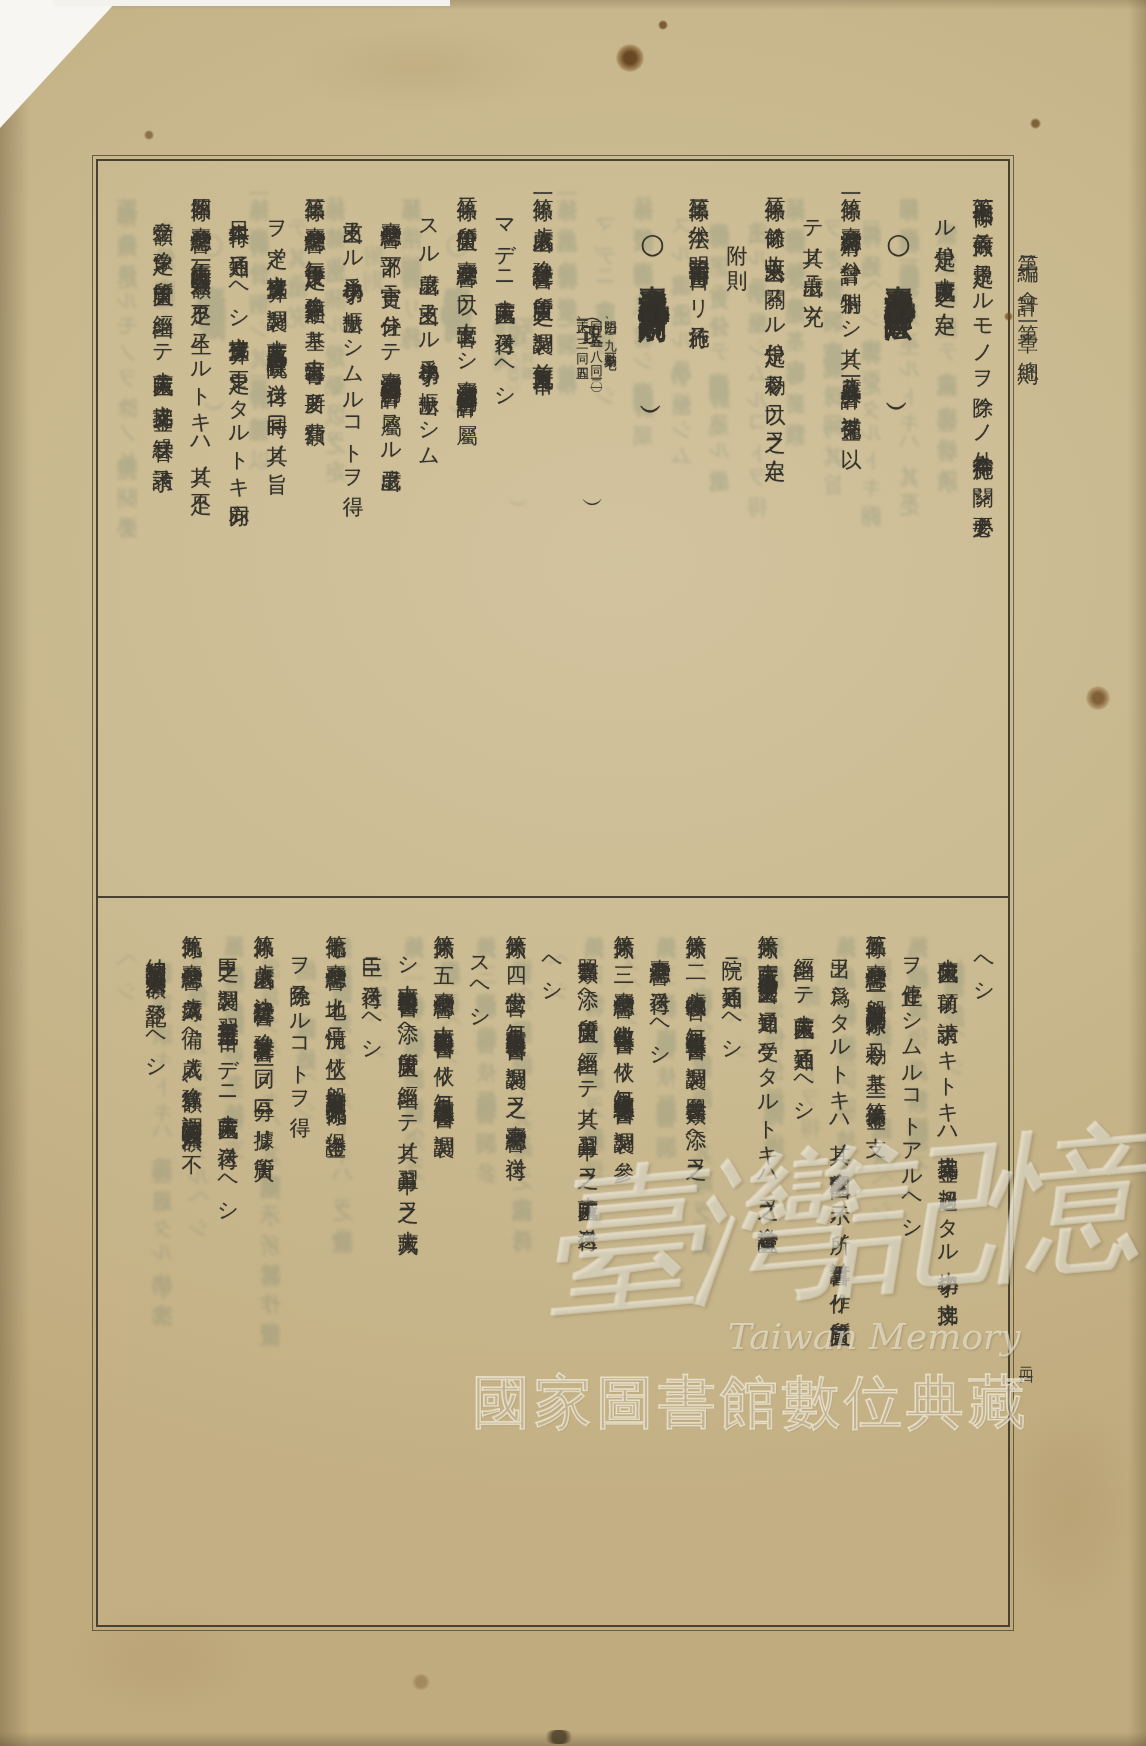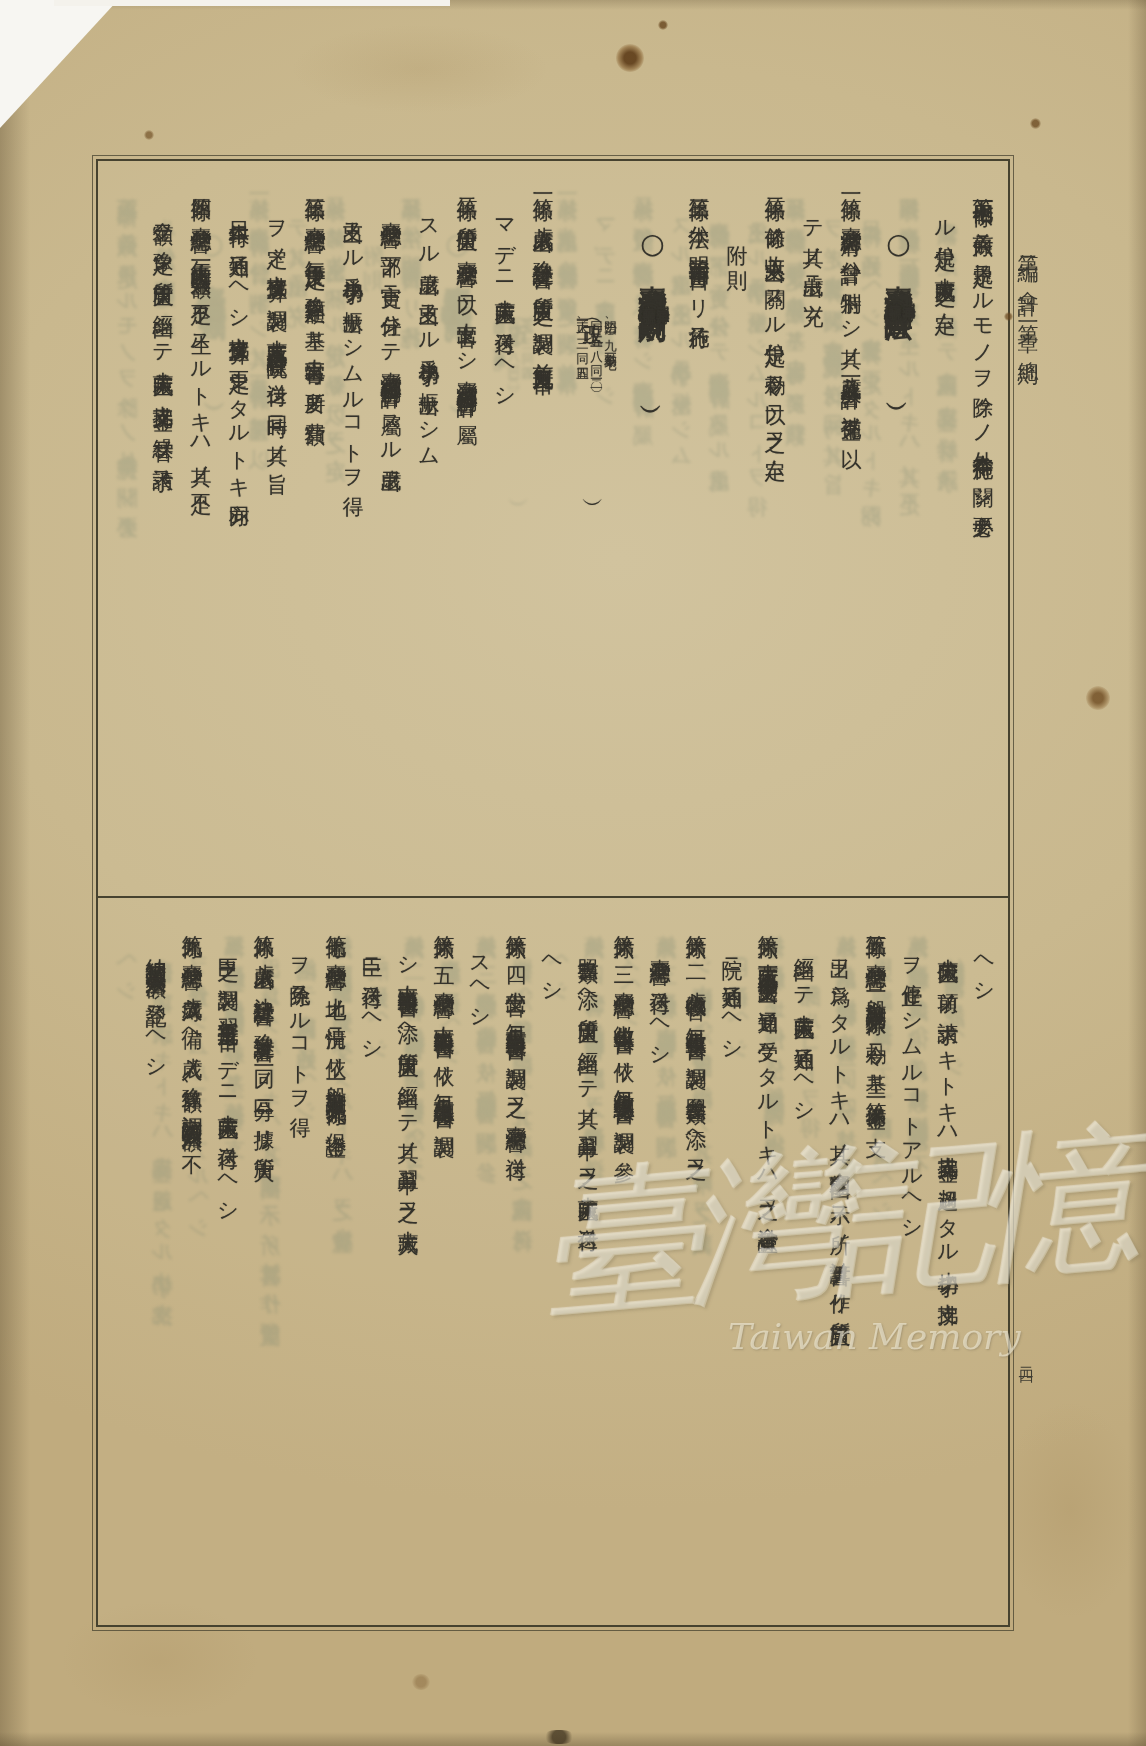--- a/index.html
+++ b/index.html
@@ -207,15 +207,16 @@
   <div class="stain s6"></div>
   <div class="stain s7"></div>
   <div class="stain s8"></div>
 
   <div class="corner-white"></div>
   <div class="top-white"></div>
 
   <div class="watermark">
     <div class="wm-script">臺灣記憶</div>
     <div class="wm-latin">Taiwan Memory</div>
+    <div class="wm-library">國家圖書館數位典藏</div>
   </div>
 
 </div>
 
 </body></html>

